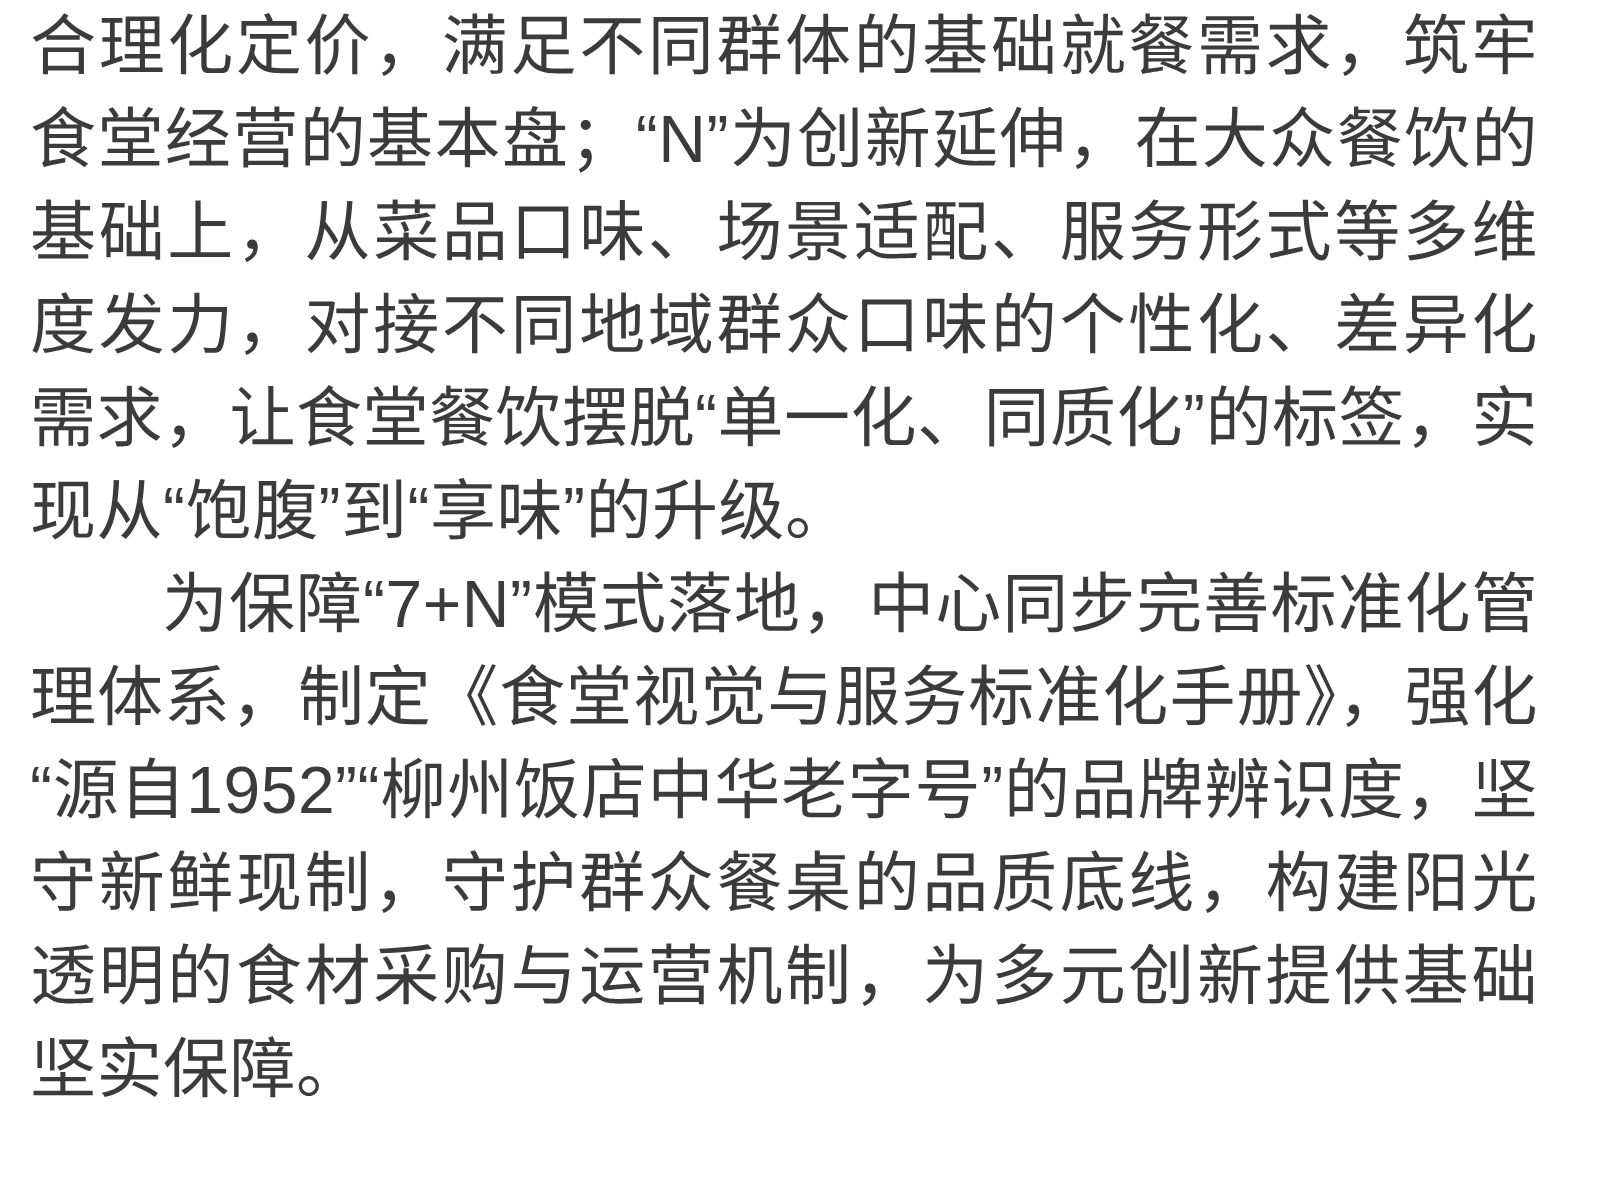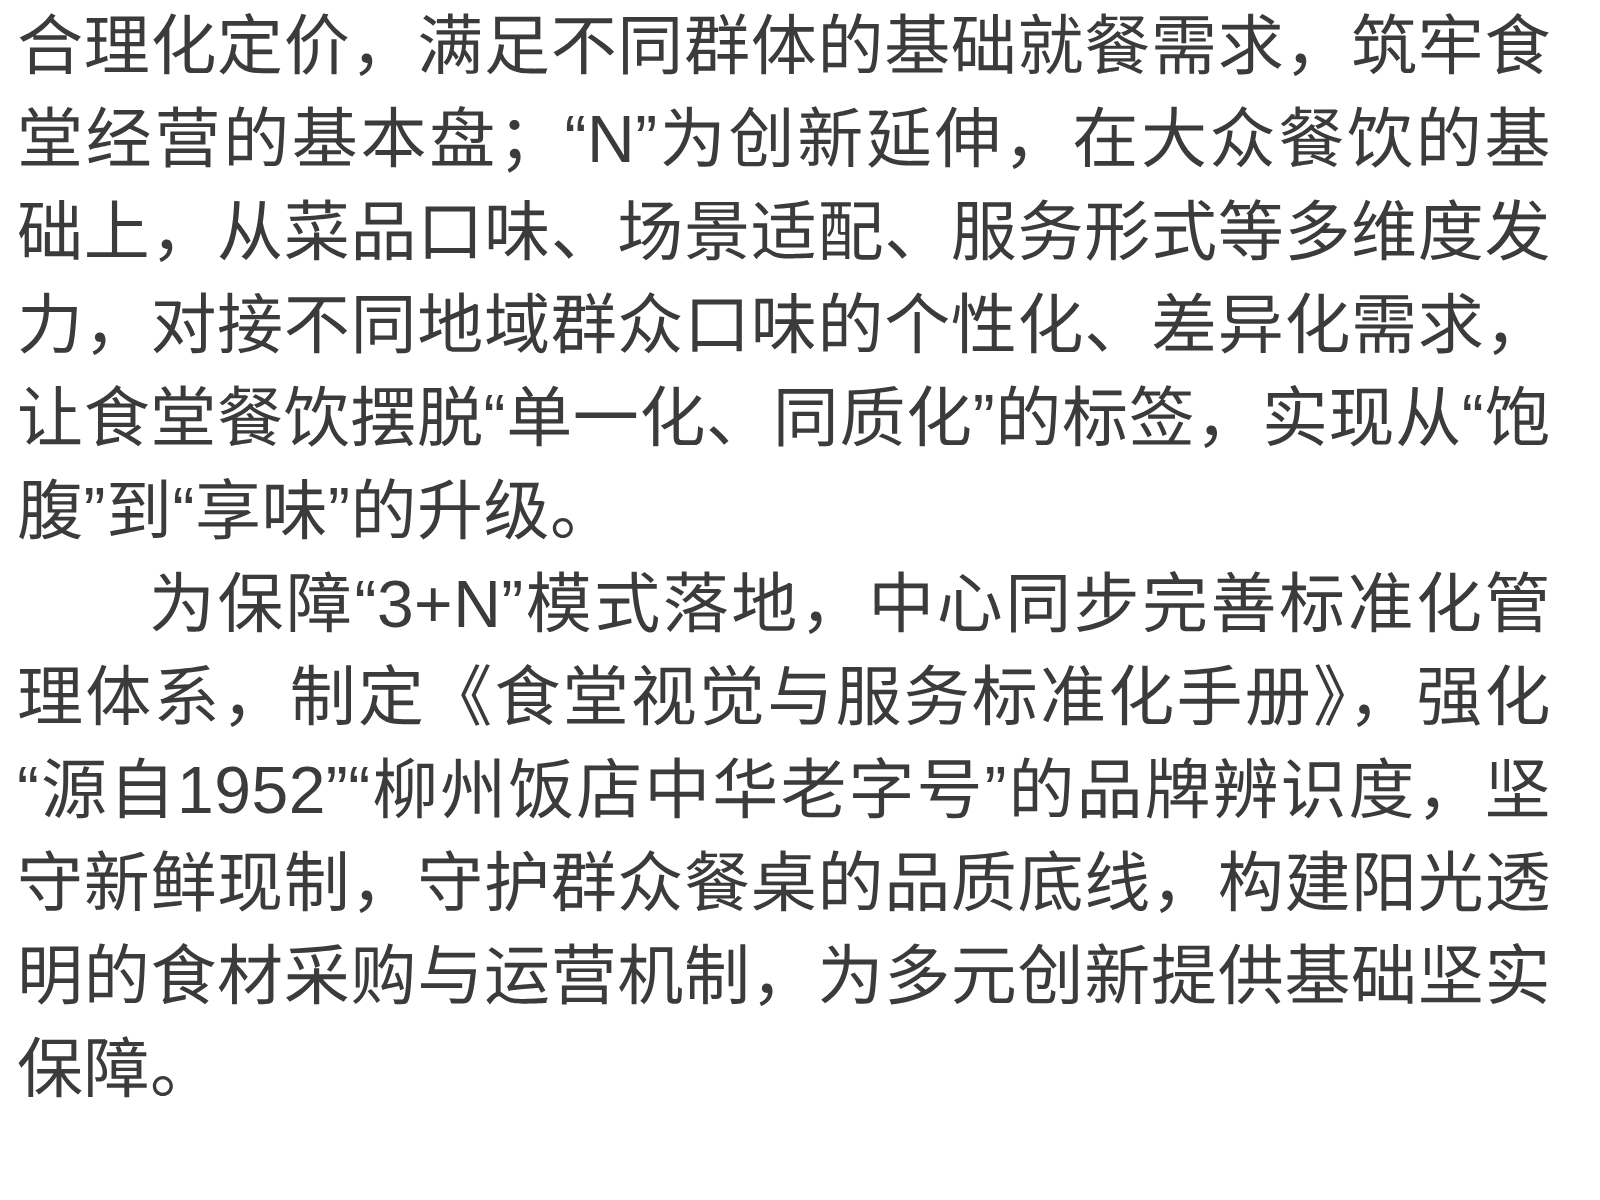--- a/index.html
+++ b/index.html
@@ -10,21 +10,21 @@
   body {
     width: 1600px;
     height: 1200px;
     overflow: hidden;
     font-family: "Liberation Sans", "DejaVu Sans", sans-serif;
   }
   .page {
     box-sizing: border-box;
     width: 1568px;
     height: 1200px;
-    padding: 0 17px;
+    padding: 0 30px;
     background: #ffffff;
   }
   .article-body {
     color: #3b3b3b;
     font-size: 66px;
     line-height: 93px;
     letter-spacing: 0.5px;
     text-align: justify;
     text-justify: inter-ideograph;
     font-weight: 400;
@@ -44,15 +44,15 @@
     max-height: 1200px;
     overflow: hidden;
   }
 </style>
 </head>
 <body>
 
 <div class="page">
   <div class="article-body clip-bottom">
     <p class="para">合理化定价，满足不同群体的基础就餐需求，筑牢食堂经营的基本盘；“N”为创新延伸，在大众餐饮的基础上，从菜品口味、场景适配、服务形式等多维度发力，对接不同地域群众口味的个性化、差异化需求，让食堂餐饮摆脱“单一化、同质化”的标签，实现从“饱腹”到“享味”的升级。</p>
-    <p class="para indent">为保障“3+N”模式落地，中心同步完善标准化管理体系，制定《食堂视觉与服务标准化手册》，强化“源自1952”“柳州饭店中华老字号”的品牌辨识度，坚守新鲜现制，守护群众餐桌的品质底线，构建阳光透明的食材采购与运营机制，为多元创新提供基础坚实保障。</p>
+    <p class="para indent">为保障“7+N”模式落地，中心同步完善标准化管理体系，制定《食堂视觉与服务标准化手册》，强化“源自1952”“柳州饭店中华老字号”的品牌辨识度，坚守新鲜现制，守护群众餐桌的品质底线，构建阳光透明的食材采购与运营机制，为多元创新提供基础坚实保障。</p>
   </div>
 </div>
 
 </body></html>

